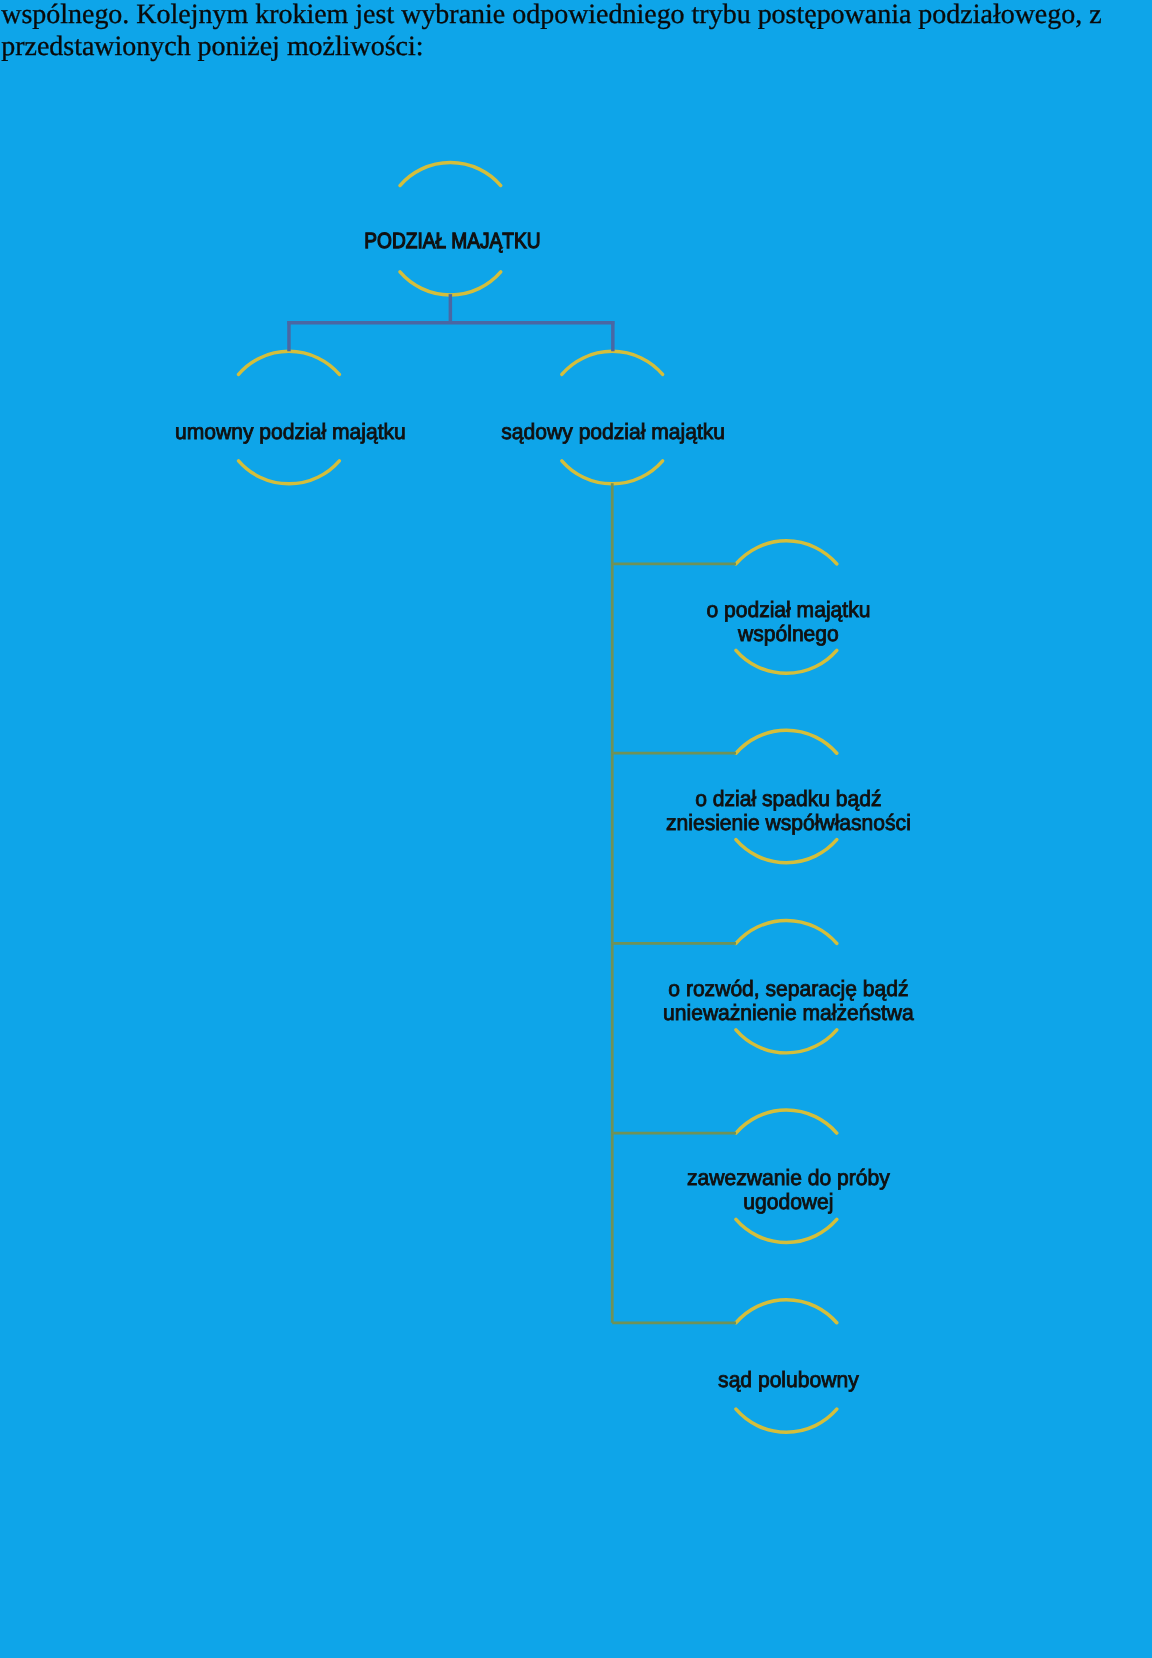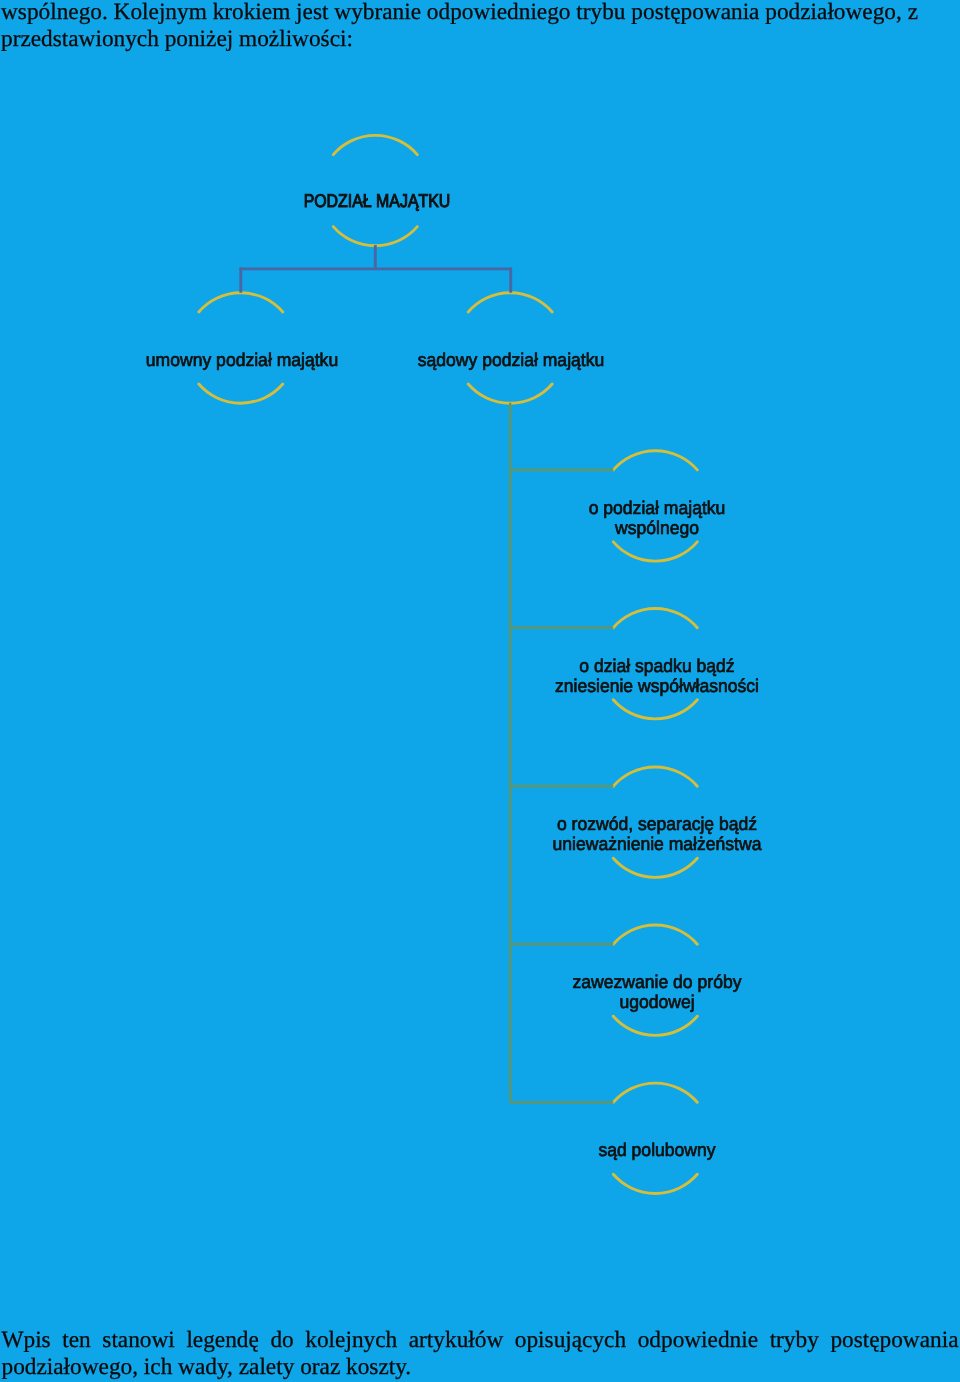--- a/index.html
+++ b/index.html
@@ -107,14 +107,13 @@
 wspólnego</div>
       <div class="nodelabel" style="left: 656.5px; top: 663.7px;">o dział spadku bądź
 zniesienie współwłasności</div>
       <div class="nodelabel" style="left: 656.5px; top: 822.2px;">o rozwód, separację bądź
 unieważnienie małżeństwa</div>
       <div class="nodelabel" style="left: 656.5px; top: 980.2px;">zawezwanie do próby
 ugodowej</div>
       <div class="nodelabel" style="left: 656.5px; top: 1138.3px;">sąd polubowny</div>
     </div>
 
-  <div class="para" id="para-bottom">Wpis ten stanowi legendę do kolejnych artykułów opisujących odpowiednie tryby postępowania podziałowego, ich wady, zalety oraz koszty.</div>
 </div>
 
 </body></html>

